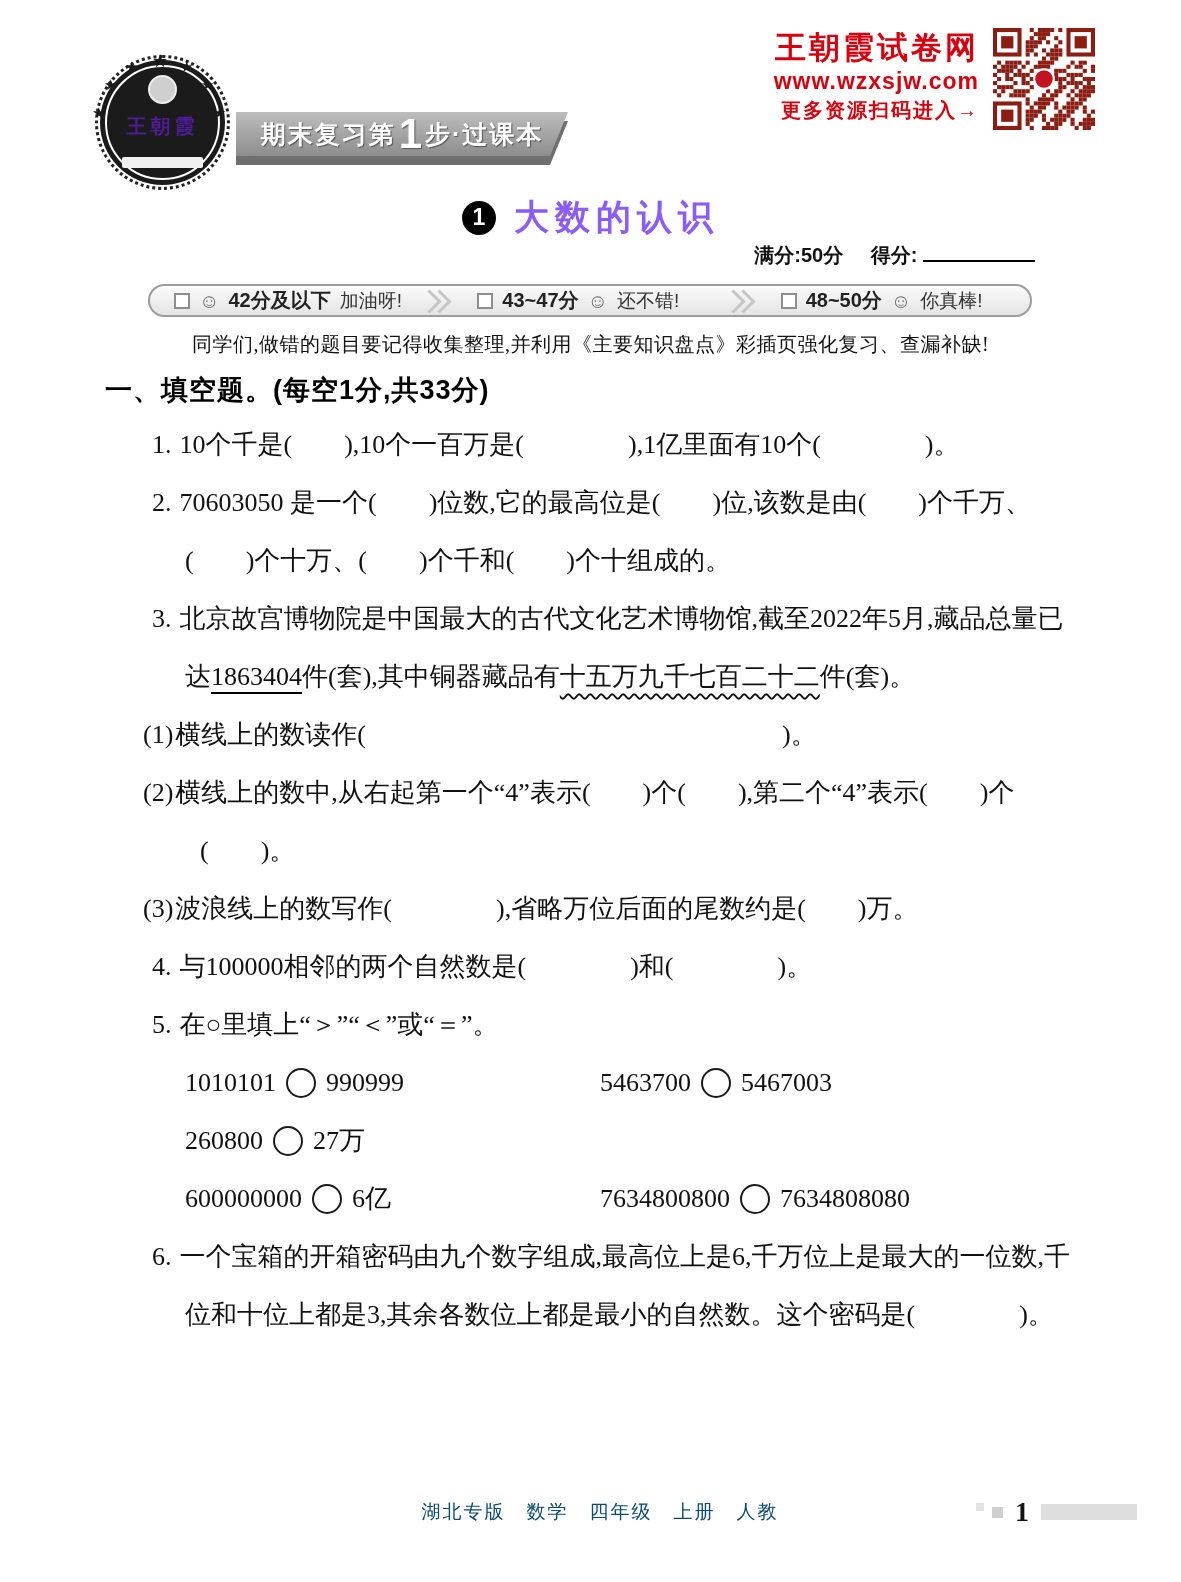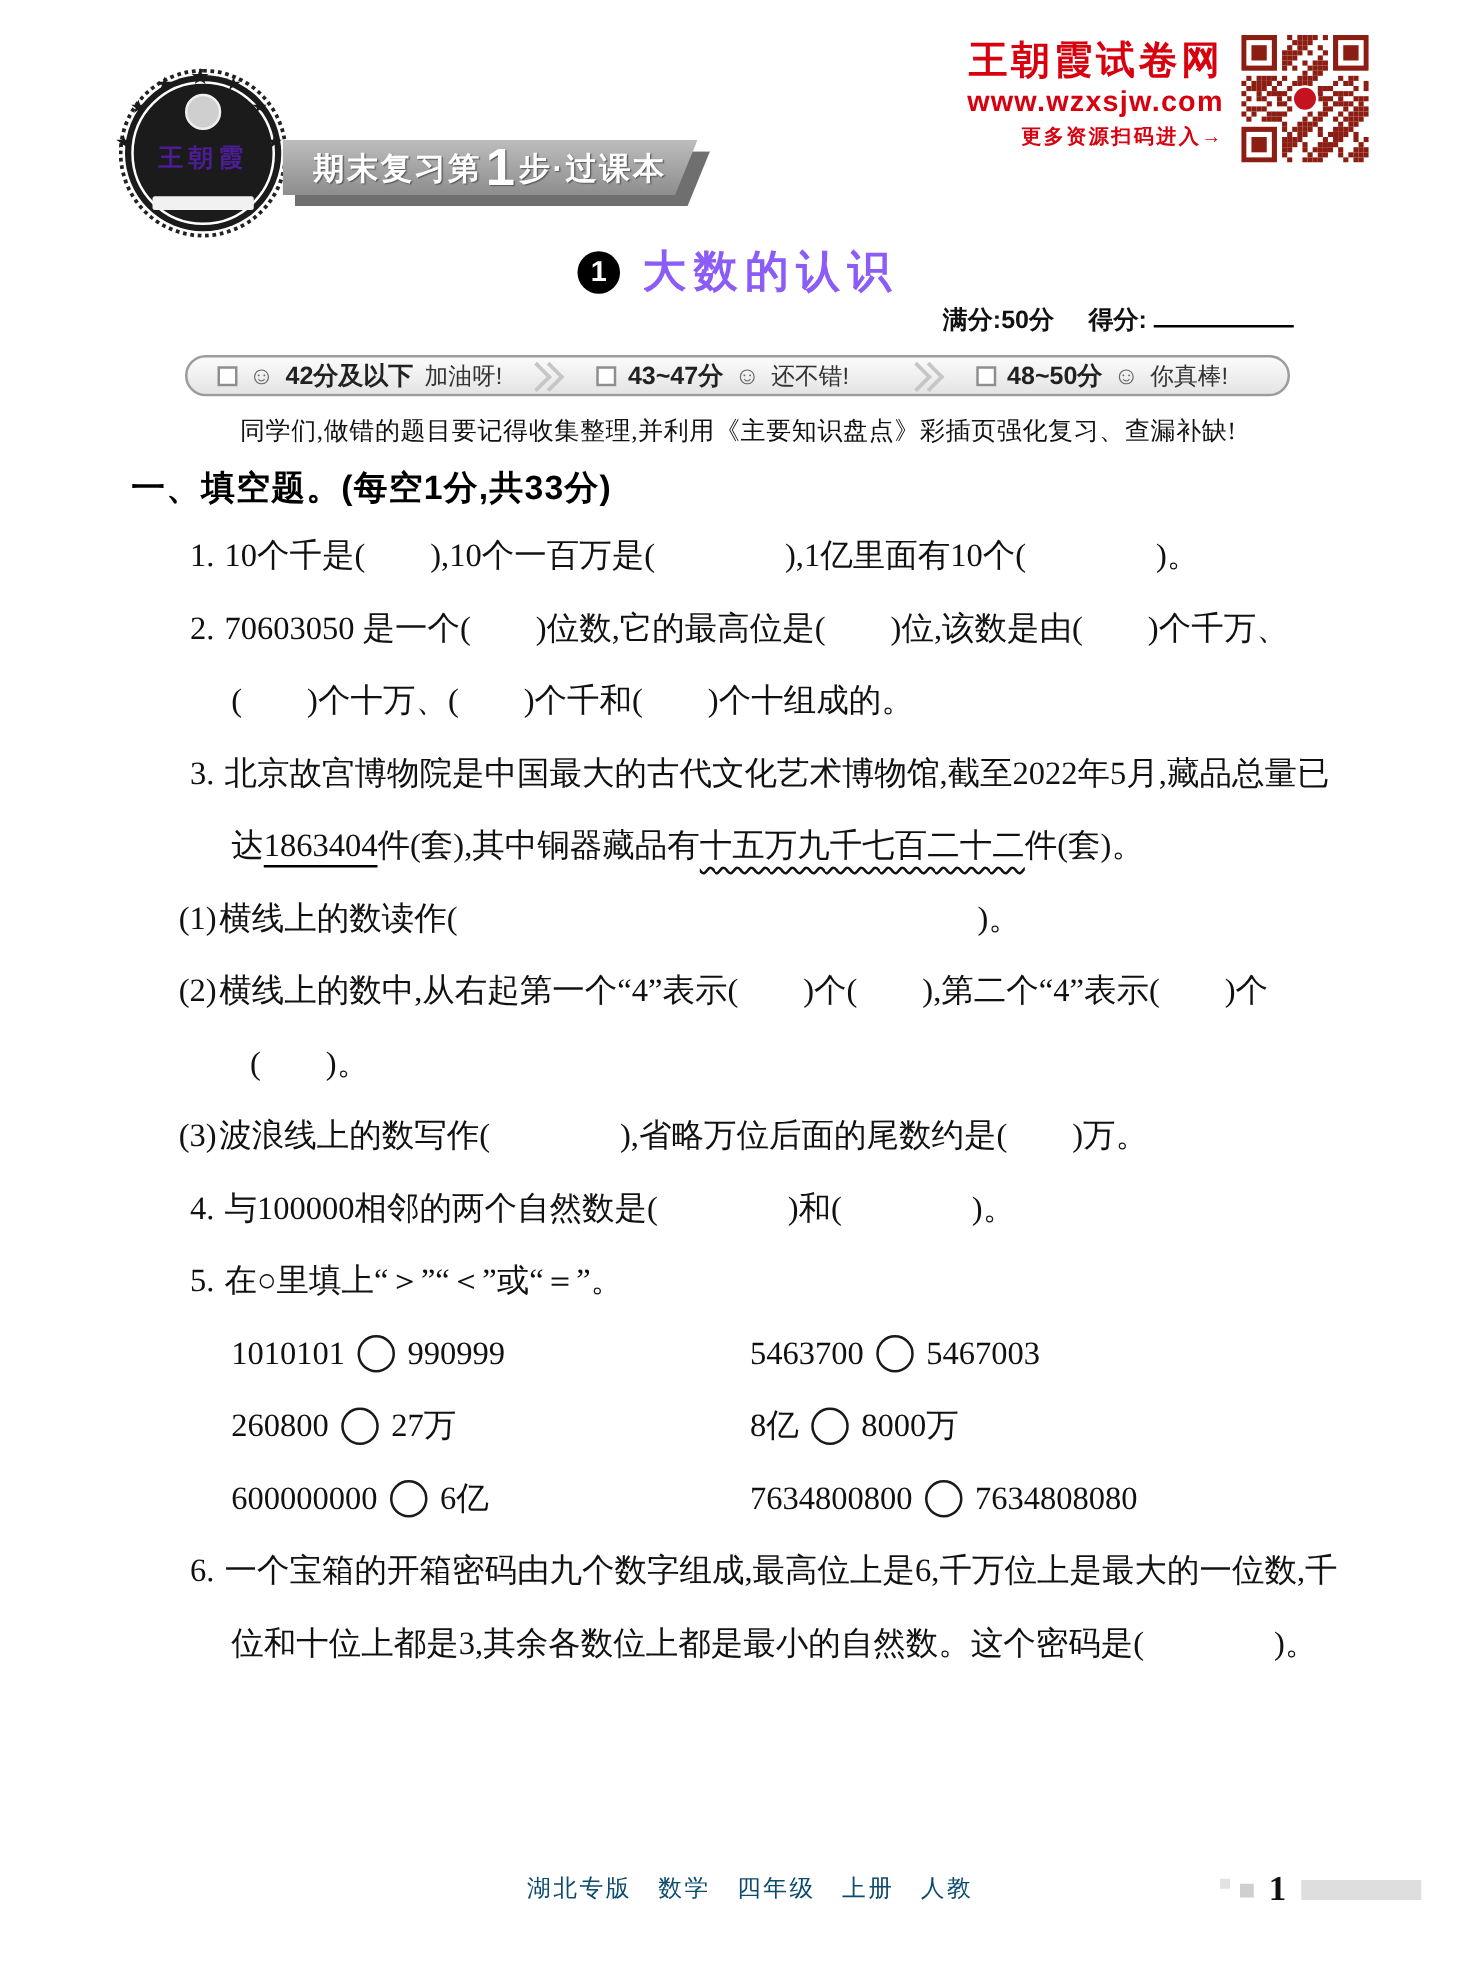--- a/index.html
+++ b/index.html
@@ -29,34 +29,34 @@
                background:#cfcfcf;border:2px solid #efefef;z-index:1;}
   .logo-name{position:absolute;left:0;right:0;top:53px;text-align:center;color:#4c1d95;
                font-family:"Liberation Sans",sans-serif;font-weight:bold;font-size:20px;
                letter-spacing:4px;z-index:2;}
   .logo-ribbon{position:absolute;left:22px;top:97px;width:81px;height:11px;background:#f1f1f1;
                border-radius:2px;z-index:2;}
 
   .banner{position:absolute;left:226px;top:112px;width:332px;height:44px;}
   .banner-shadow{position:absolute;left:10px;top:9px;width:100%;height:100%;background:#6f6f6f;
                clip-path:polygon(0 0,100% 0,calc(100% - 18px) 100%,0 100%);}
-  .banner-face{position:absolute;left:0;top:0;width:100%;height:100%;
+  .banner-face{position:absolute;left:10px;top:0;width:100%;height:100%;
                background:linear-gradient(180deg,#bdbdbd,#8d8d8d);
                clip-path:polygon(0 0,100% 0,calc(100% - 18px) 100%,0 100%);
                display:flex;align-items:center;justify-content:center;color:#fff;
                font-family:"Liberation Sans",sans-serif;font-weight:bold;}
   .banner-face .txt{font-size:25px;letter-spacing:2px;text-shadow:1px 1px 1px #555;}
   .banner-face .big{font-size:42px;line-height:40px;margin:0 3px;text-shadow:1px 1px 1px #555;}
 
   .brand{position:absolute;right:86px;top:28px;display:flex;gap:14px;align-items:flex-start;
          font-family:"Liberation Sans",sans-serif;justify-content:center;}
   .brand-text{text-align:right;margin-top:2px;color:#d8000f;}
   .brand-name{font-size:31px;font-weight:bold;letter-spacing:3px;line-height:36px;}
   .brand-url{font-size:23px;font-weight:bold;letter-spacing:1px;line-height:30px;}
-  .brand-tagline{font-size:16px;font-weight:bold;letter-spacing:2px;line-height:28px;}
+  .brand-tagline{font-size:20px;font-weight:bold;letter-spacing:2px;line-height:28px;}
   .qr{width:102px;height:102px;}
   .qr svg{width:100%;height:100%;display:block;}
 
   
   .title-row{text-align:center;margin-top:2px;height:46px;}
   .title-num{display:inline-flex;width:34px;height:34px;border-radius:50%;background:#000;
              color:#fff;font-family:"Liberation Sans",sans-serif;font-weight:bold;font-size:23px;
              align-items:center;justify-content:center;vertical-align:middle;margin-right:14px;}
   .page-title{display:inline-block;vertical-align:middle;font-family:"Liberation Sans",sans-serif;
              font-size:35px;font-weight:900;letter-spacing:6px;color:#8b5cf6;}
@@ -470,23 +470,20 @@
           <span>1010101</span><span class="circle"></span><span>990999</span>
         </div>
         <div class="pair-b">
           <span>5463700</span><span class="circle"></span><span>5467003</span>
         </div>
       </div>
       <div class="pair-row">
         <div class="pair-a">
           <span>260800</span><span class="circle"></span><span>27万</span>
         </div>
-        <div class="pair-b">
-          <span>8亿</span><span class="circle"></span><span>8000万</span>
-        </div>
       </div>
       <div class="pair-row">
         <div class="pair-a">
           <span>600000000</span><span class="circle"></span><span>6亿</span>
         </div>
         <div class="pair-b">
           <span>7634800800</span><span class="circle"></span><span>7634808080</span>
         </div>
       </div>
     </div>

